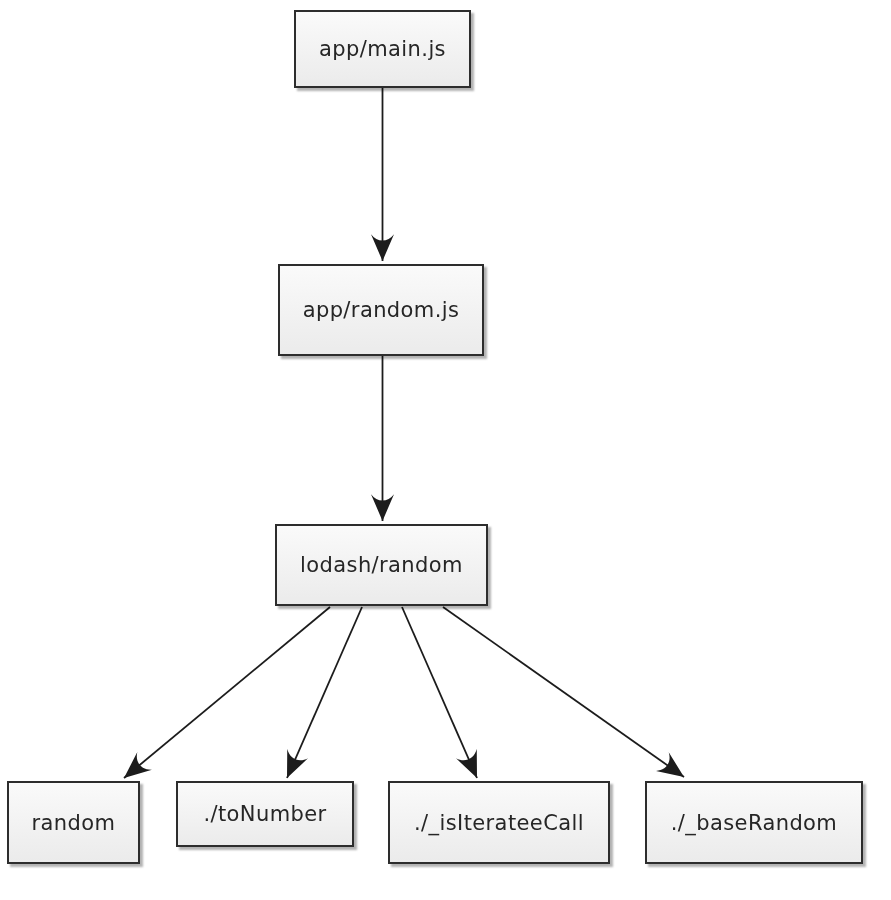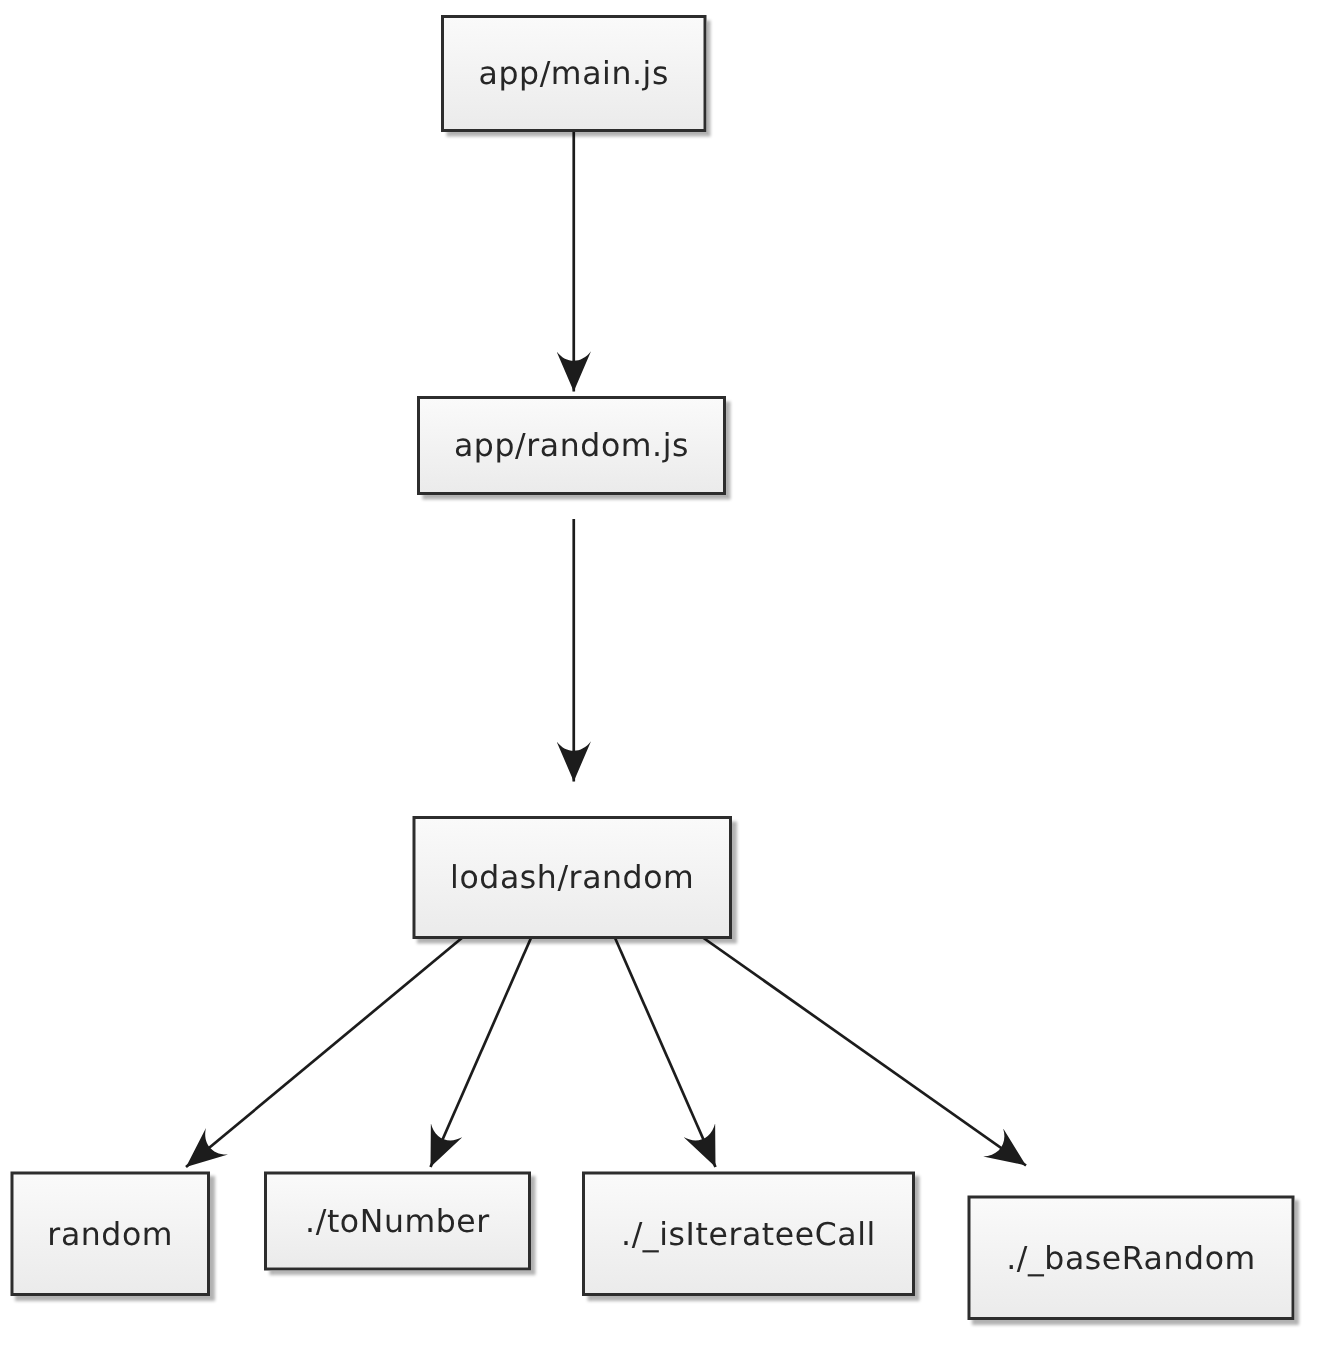--- a/index.html
+++ b/index.html
@@ -60,37 +60,37 @@
     <line x1="330" y1="607" x2="124" y2="778" stroke="#1c1c1c" stroke-width="1.8" marker-end="url(#arrowhead)"></line>
     <line x1="362" y1="607" x2="287" y2="778" stroke="#1c1c1c" stroke-width="1.8" marker-end="url(#arrowhead)"></line>
     <line x1="402" y1="607" x2="477" y2="778" stroke="#1c1c1c" stroke-width="1.8" marker-end="url(#arrowhead)"></line>
     <line x1="443" y1="607" x2="684" y2="777" stroke="#1c1c1c" stroke-width="1.8" marker-end="url(#arrowhead)"></line>
   </svg>
 
   <div class="node" style="left:294px;top:10px;width:177px;height:78px;">
     <span class="node-label">app/main.js</span>
   </div>
 
-  <div class="node" style="left:278px;top:264px;width:206px;height:66px;">
+  <div class="node" style="left:278px;top:264px;width:206px;height:92px;">
     <span class="node-label">app/random.js</span>
   </div>
 
-  <div class="node" style="left:275px;top:524px;width:213px;height:82px;margin-top:20px;">
+  <div class="node" style="left:275px;top:524px;width:213px;height:82px;">
     <span class="node-label">lodash/random</span>
   </div>
 
   <div class="node" style="left:7px;top:781px;width:133px;height:83px;">
     <span class="node-label">random</span>
   </div>
 
   <div class="node" style="left:176px;top:781px;width:178px;height:66px;">
     <span class="node-label">./toNumber</span>
   </div>
 
   <div class="node" style="left:388px;top:781px;width:222px;height:83px;">
     <span class="node-label">./_isIterateeCall</span>
   </div>
 
-  <div class="node" style="left:645px;top:781px;width:218px;height:83px;margin-top:16px;">
+  <div class="node" style="left:645px;top:781px;width:218px;height:83px;">
     <span class="node-label">./_baseRandom</span>
   </div>
 
 </div>
 
 </body></html>

